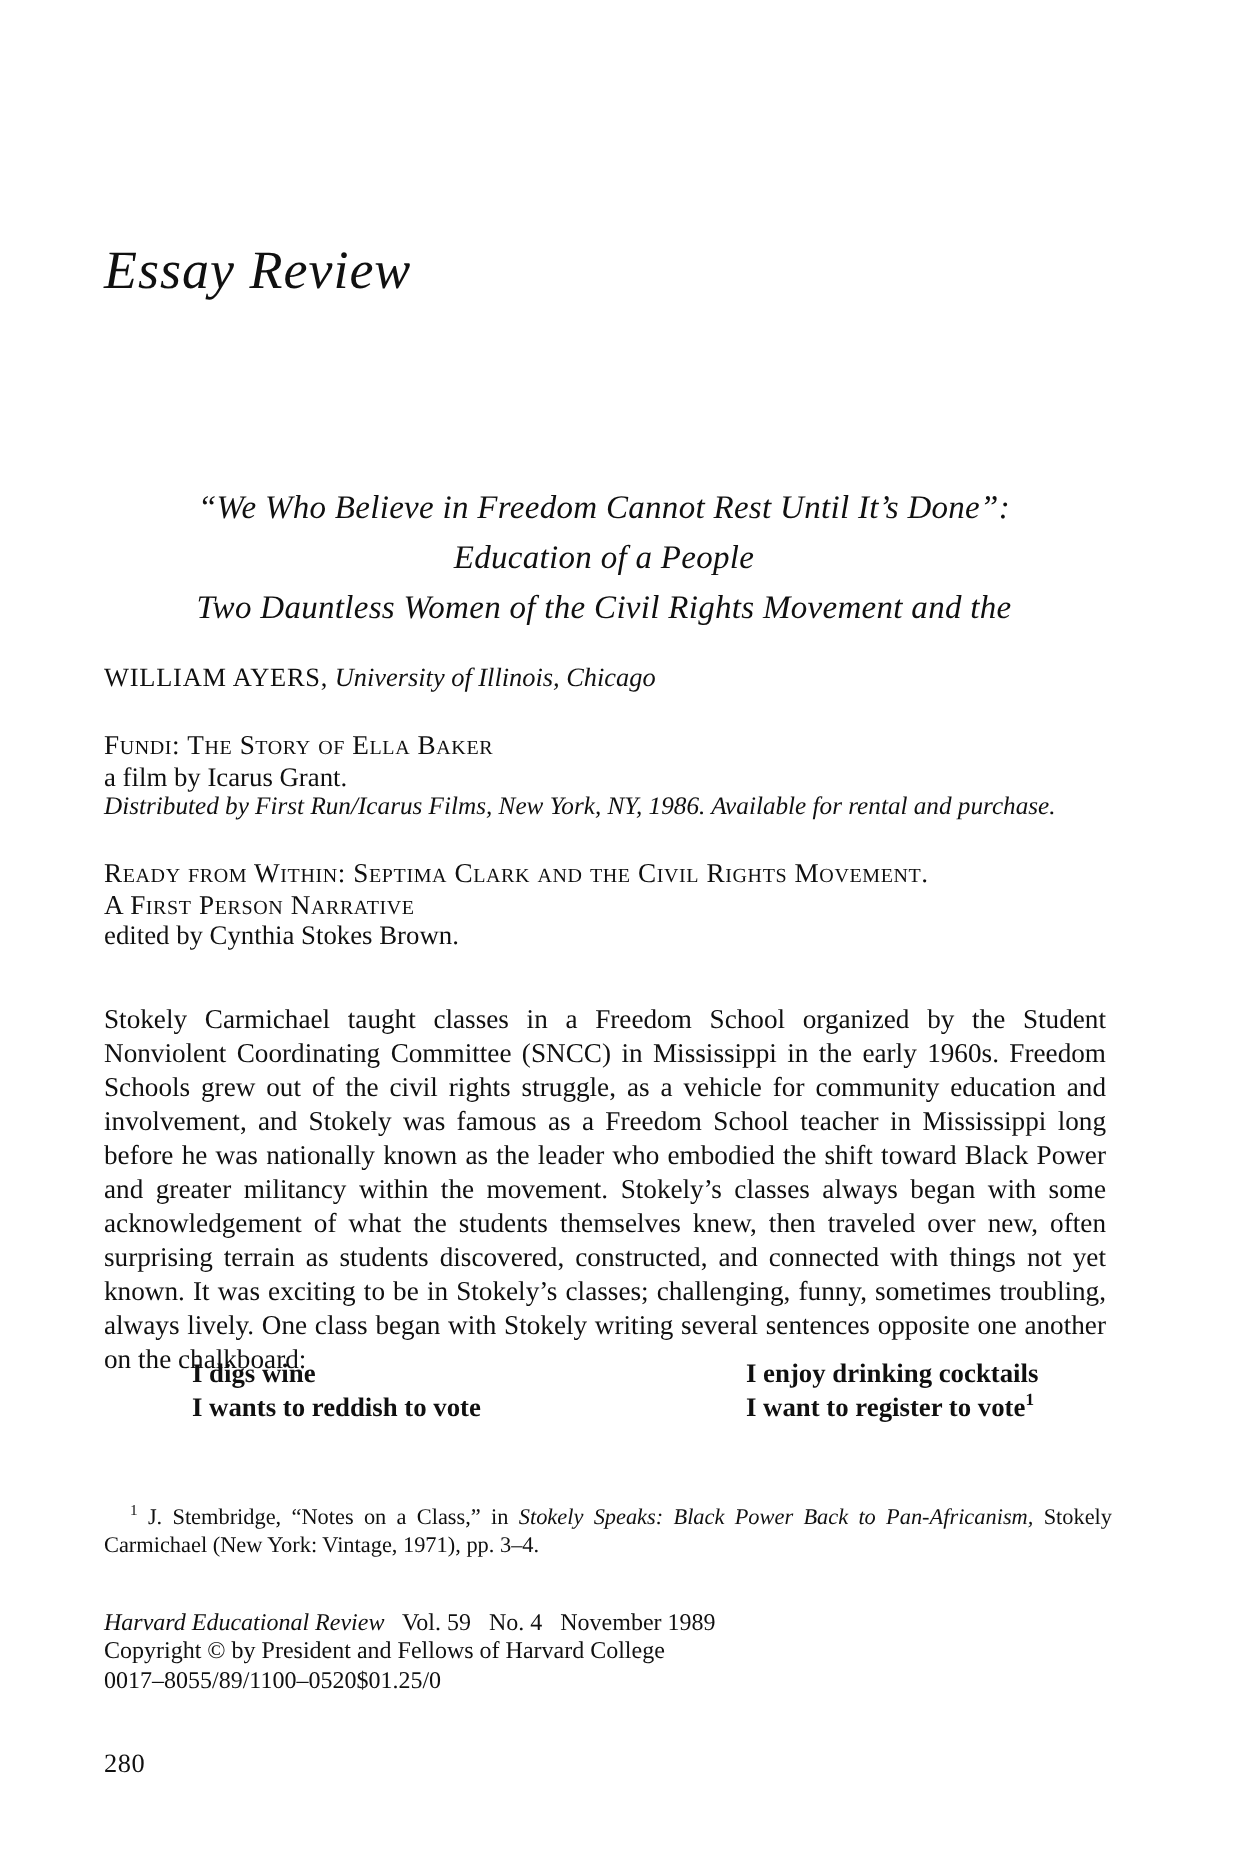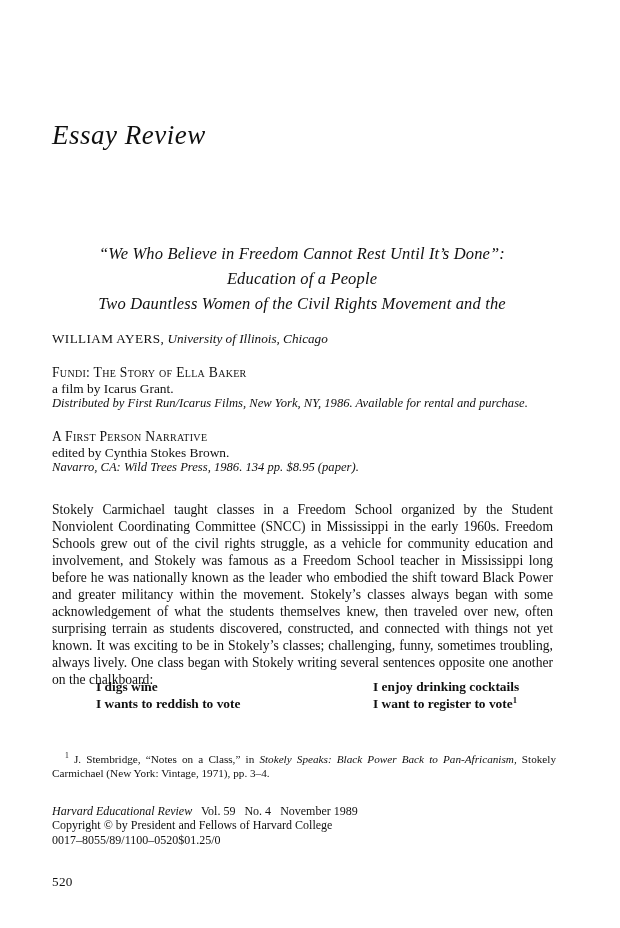--- a/index.html
+++ b/index.html
@@ -181,23 +181,23 @@
 
     <div class="author-line"><span class="author-name">WILLIAM AYERS,</span> <span class="author-affil">University of Illinois, Chicago</span></div>
 
     <div class="work work-1">
       <span class="smallcaps">Fundi: The Story of Ella Baker</span>
       <span class="work-plain">a film by Icarus Grant.</span>
       <span class="work-ital">Distributed by First Run/Icarus Films, New York, NY, 1986. Available for rental and purchase.</span>
     </div>
 
     <div class="work work-2">
+      <span class="smallcaps">Ready from Within: Septima Clark and the Civil Rights Movement.</span>
       <span class="smallcaps">A First Person Narrative</span>
       <span class="work-plain">edited by Cynthia Stokes Brown.</span>
-      <span class="work-ital">Navarro, CA: Wild Trees Press, 1986. 134 pp. $8.95 (paper).</span>
     </div>
 
     <div class="body-par">Stokely Carmichael taught classes in a Freedom School organized by the Student Nonviolent Coordinating Committee (SNCC) in Mississippi in the early 1960s. Freedom Schools grew out of the civil rights struggle, as a vehicle for community education and involvement, and Stokely was famous as a Freedom School teacher in Mississippi long before he was nationally known as the leader who embodied the shift toward Black Power and greater militancy within the movement. Stokely’s classes always began with some acknowledgement of what the students themselves knew, then traveled over new, often surprising terrain as students discovered, constructed, and connected with things not yet known. It was exciting to be in Stokely’s classes; challenging, funny, sometimes troubling, always lively. One class began with Stokely writing several sentences opposite one another on the chalkboard:</div>
 
     <div class="chalk">
       <div class="chalk-row">
         <span class="chalk-left">I digs wine</span>
         <span class="chalk-right">I enjoy drinking cocktails</span>
       </div>
       <div class="chalk-row">
@@ -207,16 +207,16 @@
     </div>
 
     <div class="footnote"><span class="fn-indent"></span><sup class="fnmark">1</sup> <span>J. Stembridge, “Notes on a Class,” in </span><i>Stokely Speaks: Black Power Back to Pan-Africanism,</i><span> Stokely Carmichael (New York: Vintage, 1971), pp. 3–4.</span></div>
 
     <div class="colophon">
       <span class="cline"><span class="journal-name">Harvard Educational Review</span>   <span>Vol. 59</span>   <span>No. 4</span>   <span>November 1989</span></span>
       <span class="cline">Copyright © by President and Fellows of Harvard College</span>
       <span class="cline">0017–8055/89/1100–0520$01.25/0</span>
     </div>
 
-    <div class="folio">520</div>
+    <div class="folio">280</div>
 
   </div>
 </div>
 
 </body></html>

